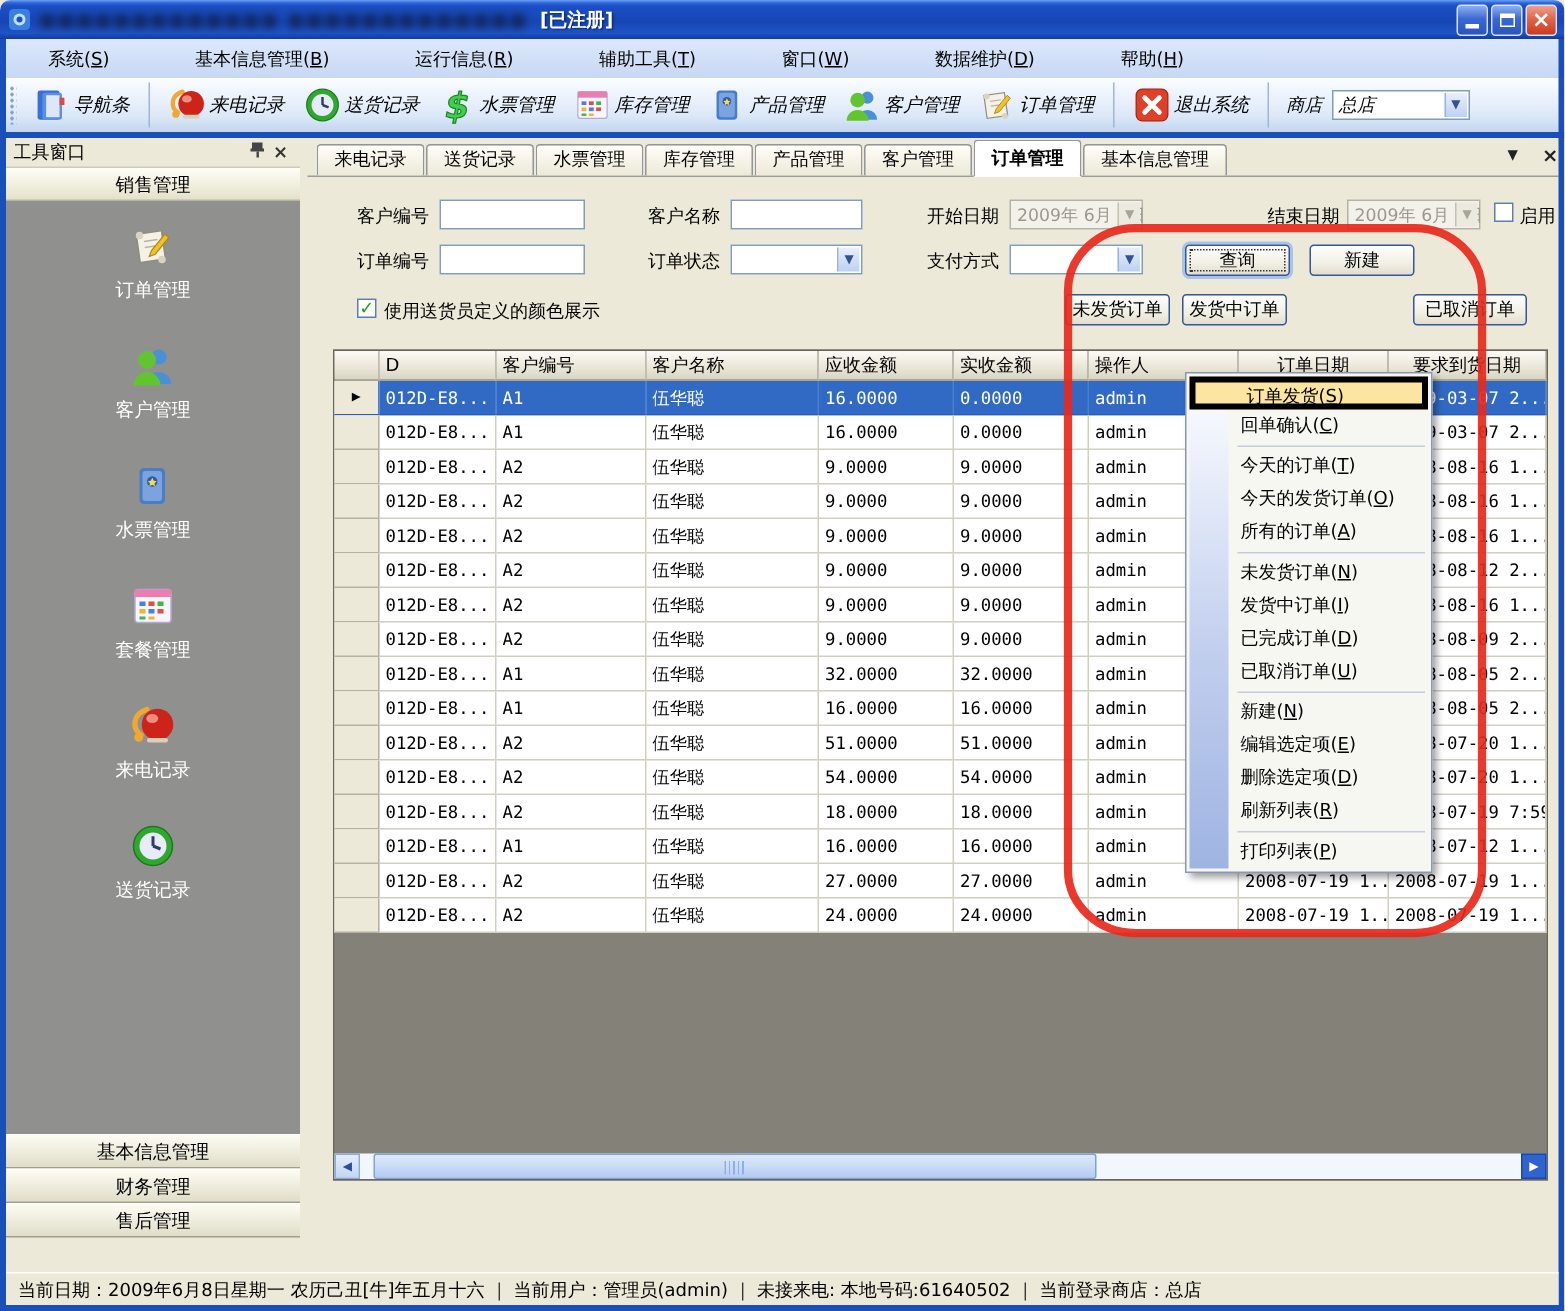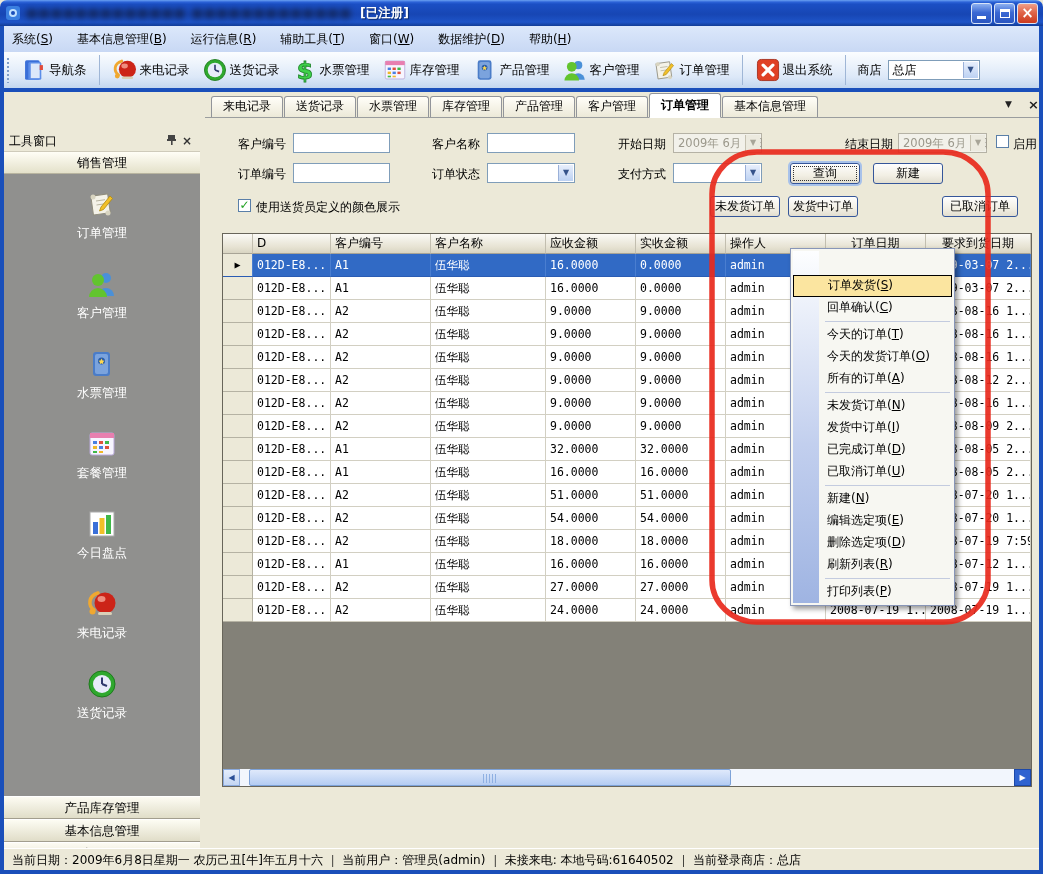--- a/index.html
+++ b/index.html
@@ -17,45 +17,45 @@
   .win-buttons{margin-left:auto;display:flex;gap:2px;}
   .win-btn{width:21px;height:21px;border-radius:3px;border:1px solid #d8e4f8;
     background:linear-gradient(180deg,#8db0f0,#3a68d4 45%,#2a55c0);position:relative;}
   .win-btn.close{background:linear-gradient(180deg,#f0a088,#e0654a 45%,#cc3a1e);}
   .glyph-min{position:absolute;left:5px;bottom:4px;width:9px;height:3px;background:#fff;}
   .glyph-max{position:absolute;left:5px;top:5px;width:10px;height:9px;border:1px solid #fff;border-top:3px solid #fff;}
   .glyph-close{position:absolute;left:0;top:0;width:100%;height:100%;color:#fff;font-weight:bold;font-size:15px;line-height:19px;text-align:center;}
 
   
   .menubar{position:absolute;left:0;top:26px;width:1043px;height:26px;
-    background:linear-gradient(180deg,#dce8fb,#c8d8f4);display:flex;align-items:center;padding-left:0;}
+    background:linear-gradient(180deg,#dce8fb,#c8d8f4);display:flex;align-items:center;padding-left:20px;gap:33px;}
   .menu-item{padding:3px 12px;cursor:default;white-space:nowrap;}
 
   
   .toolbar{position:absolute;left:0;top:52px;width:1043px;height:36px;
-    background:linear-gradient(180deg,#fbfdff,#dcE8f8 70%,#c2d6ee);display:flex;align-items:center;padding-left:2px;}
+    background:linear-gradient(180deg,#fbfdff,#dcE8f8 70%,#c2d6ee);display:flex;align-items:center;padding-left:2px;font-style:italic;}
   .tb-grip{width:5px;height:26px;margin:0 4px;background-image:radial-gradient(#7d9cc8 1px,transparent 1.2px);background-size:4px 4px;}
   .tb-item{display:flex;align-items:center;gap:2px;padding:2px 6px;white-space:nowrap;font-size:12.5px;}
   .tb-item.sep-after{border-right:1px solid #9fb6d6;margin-right:6px;padding-right:12px;}
   .tb-icon{width:26px;height:26px;display:inline-block;}
   .tb-icon svg{width:26px;height:26px;}
   .shop-label{margin-left:6px;white-space:nowrap;}
   .shop-combo{margin-left:6px;width:92px;height:20px;background:#fff;border:1px solid #7f9db9;position:relative;line-height:18px;padding-left:4px;}
   .combo-arrow{position:absolute;right:1px;top:1px;bottom:1px;width:15px;
     background:linear-gradient(180deg,#e8effc,#bcd1f2);border-left:1px solid #9ab0d8;color:#35538a;font-size:8px;line-height:16px;text-align:center;}
   .client-edge{position:absolute;left:0;top:88px;width:1043px;height:4px;background:#1a4fba;}
 
   
   .b-left{position:absolute;left:0;top:26px;width:4px;height:848px;background:#1a4fba;}
   .b-right{position:absolute;right:0;top:26px;width:4px;height:848px;background:#1a4fba;}
   .b-bottom{position:absolute;left:0;top:870px;width:1043px;height:4px;background:#1a4fba;}
 
   
   .sidebar{position:absolute;left:4px;top:92px;width:196px;height:756px;background:#ece9d8;}
-  .sb-titlebar{height:20px;display:flex;align-items:center;padding:0 5px;background:#ece9d8;border-bottom:1px solid #cfcbbb;margin-top:40px;}
+  .sb-titlebar{height:20px;display:flex;align-items:center;padding:0 5px;background:#ece9d8;border-bottom:1px solid #cfcbbb;}
   .sb-title{flex:1;}
   .sb-pin,.sb-close{width:16px;height:16px;text-align:center;line-height:15px;font-weight:bold;color:#333;}
   .sb-group-header{height:22px;line-height:21px;text-align:center;font-size:12.5px;
     background:linear-gradient(180deg,#fffef6,#e4e1ca);border-bottom:1px solid #b8b49f;}
   .sb-body{height:622px;background:#90908e;overflow:hidden;padding-top:14px;}
   .sb-item{text-align:center;margin-bottom:26px;cursor:default;}
   .sb-icon{width:32px;height:32px;display:inline-block;}
   .sb-icon svg{width:32px;height:32px;}
   .sb-label{display:block;color:#fff;font-size:12.5px;margin-top:2px;}
   .sb-groups{height:92px;}
@@ -122,21 +122,21 @@
     font-size:11px;font-weight:bold;color:#1a3a7c;text-align:center;line-height:20px;font-family:"DejaVu Sans Mono",monospace;}
   .pg-btn.disabled{border-color:#b8b5a8;color:#b0ada0;background:#f2f0e6;font-weight:normal;}
   .pg-input{position:absolute;top:3px;height:20px;width:30px;border:1px solid #7f9db9;text-align:center;font-size:11px;font-family:inherit;}
   .pg-export{font-family:inherit;font-weight:normal;font-size:12px;color:#000;}
 
   
   .context-menu{position:absolute;left:790px;top:248px;width:165px;background:#f7f7f2;border:1px solid #8896b8;
     padding:2px;z-index:50;box-shadow:3px 3px 5px rgba(0,0,0,.4);}
   .cm-strip{position:absolute;left:2px;top:2px;bottom:2px;width:26px;background:linear-gradient(180deg,#fdfeff,#c2cfee 55%,#9fb4e2);}
   .cm-item{position:relative;height:22px;line-height:21px;padding-left:34px;font-size:12px;white-space:nowrap;z-index:1;}
-  .cm-item.highlight{background:var(--menu_highlight,#fbe5a0);border:1px solid #000000;line-height:19px;margin-top:24px;}
+  .cm-item.highlight{background:var(--menu_highlight,#fbe5a0);border:4px solid #000000;line-height:19px;}
   .cm-sep{position:relative;z-index:1;margin:2px 2px 2px 32px;border-top:1px solid #c3cbdf;height:0;}
 
   
   .annotation{position:absolute;left:702px;top:142px;width:296px;height:492px;z-index:99;pointer-events:none;}
   .ann-rect{fill:none;stroke:var(--annotation,#e8291c);stroke-width:5.5;opacity:.92;}
 
   
   .statusbar{position:absolute;left:4px;top:848px;width:1035px;height:22px;background:#ece9d8;
     border-top:1px solid #fff;padding:3px 8px;font-size:12px;white-space:nowrap;overflow:hidden;}
   u{text-decoration:underline;}
@@ -341,51 +341,39 @@
               <rect x="7" y="18" width="4" height="3" fill="#f0b828"></rect>
               <rect x="13" y="18" width="4" height="3" fill="#4a7fe0"></rect>
               <rect x="19" y="18" width="4" height="3" fill="#e0503a"></rect>
               <rect x="7" y="23" width="4" height="2" fill="#3fb848"></rect>
               <rect x="13" y="23" width="4" height="2" fill="#f0b828"></rect>
             </svg></span>
           <span class="sb-label">套餐管理</span>
         </div>
         <div class="sb-item">
           <span class="sb-icon"><svg viewBox="0 0 32 32">
-              <rect x="4" y="4" width="24" height="24" fill="#fff" stroke="#aaa"></rect>
-              <rect x="7" y="14" width="5" height="12" fill="#3a6fd8"></rect>
-              <rect x="13.5" y="10" width="5" height="16" fill="#f0c028"></rect>
-              <rect x="20" y="7" width="5" height="19" fill="#3fb848"></rect>
-            </svg></span>
-          <span class="sb-label">今日盘点</span>
-        </div>
-        <div class="sb-item">
-          <span class="sb-icon"><svg viewBox="0 0 32 32">
               <path d="M8 22 C2 18 2 8 12 5" stroke="#f0a830" stroke-width="3.5" fill="none" stroke-linecap="round"></path>
               <circle cx="6.5" cy="23.5" r="3" fill="#f0a830"></circle>
               <circle cx="19" cy="15" r="10.5" fill="#cc2418"></circle>
               <ellipse cx="15.5" cy="11" rx="4" ry="3" fill="#ef8d7e"></ellipse>
               <rect x="12" y="24" width="14" height="3" rx="1.5" fill="#d8d0b8"></rect>
             </svg></span>
           <span class="sb-label">来电记录</span>
         </div>
         <div class="sb-item">
           <span class="sb-icon"><svg viewBox="0 0 32 32">
               <circle cx="16" cy="16" r="13" fill="#2fa82e" stroke="#1d7a1c"></circle>
               <circle cx="16" cy="16" r="9" fill="#e8ecfa"></circle>
               <line x1="16" y1="16" x2="16" y2="9.5" stroke="#303a6e" stroke-width="2"></line>
               <line x1="16" y1="16" x2="21" y2="18" stroke="#303a6e" stroke-width="2"></line>
             </svg></span>
           <span class="sb-label">送货记录</span>
         </div>
     </div>
     <div class="sb-groups">
-      <div class="sb-groupbtn">
-          <span>产品库存管理</span>
-        </div>
         <div class="sb-groupbtn">
           <span>基本信息管理</span>
         </div>
         <div class="sb-groupbtn">
           <span>财务管理</span>
         </div>
         <div class="sb-groupbtn">
           <span>售后管理</span>
         </div>
     </div>

